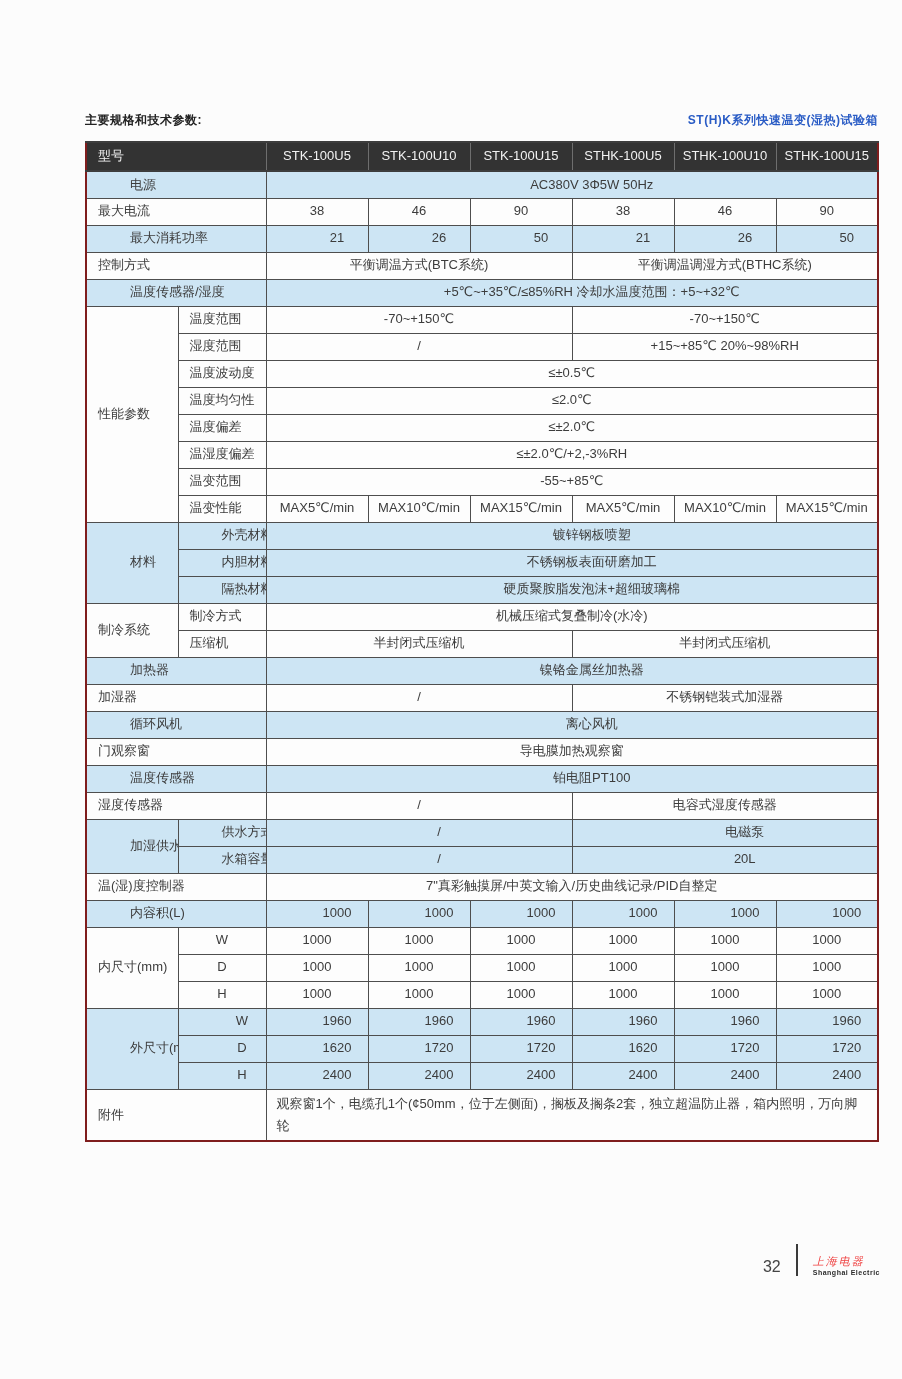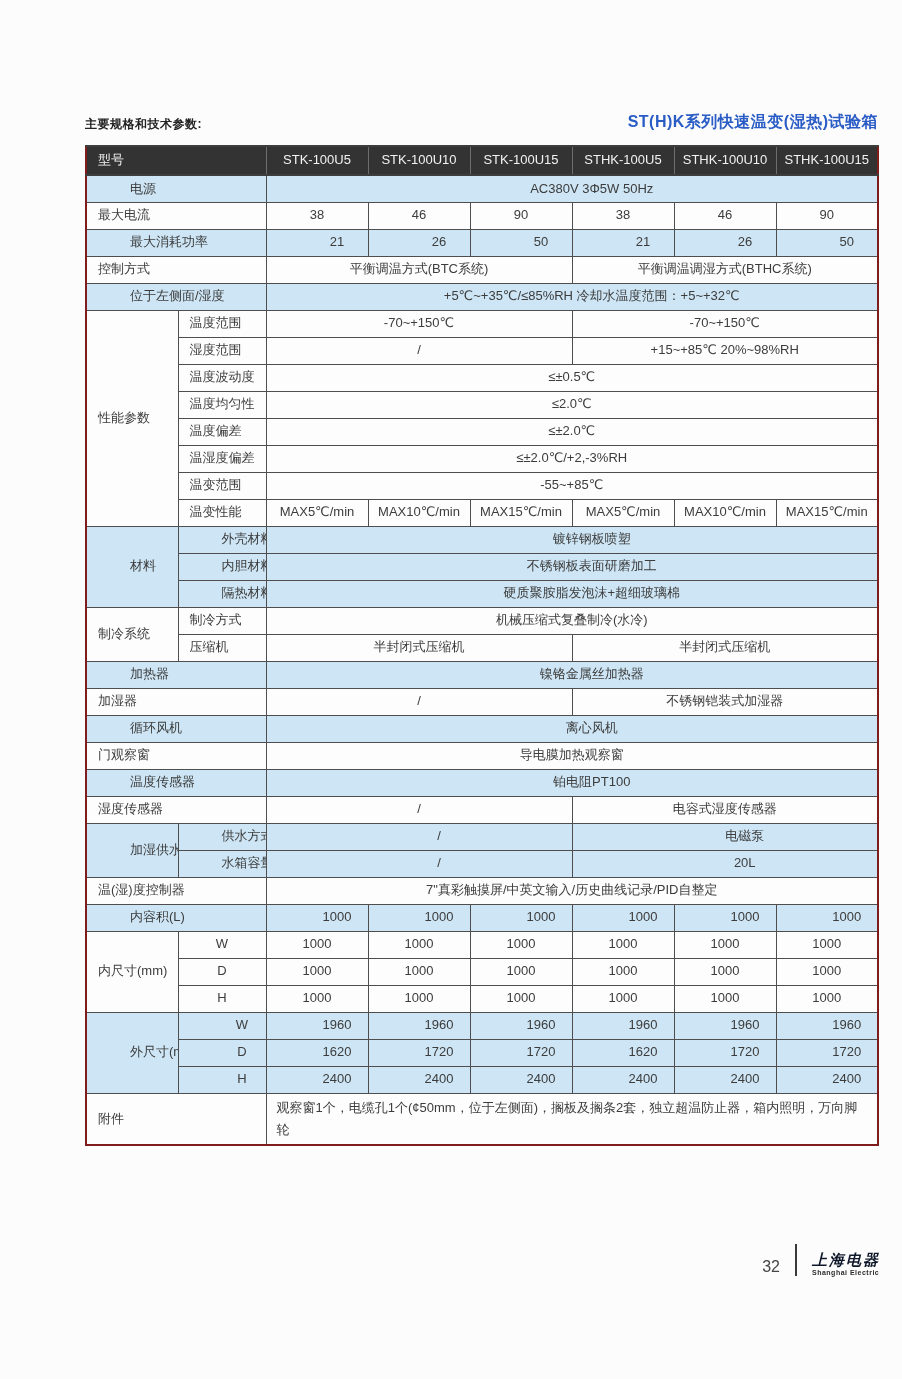--- a/index.html
+++ b/index.html
@@ -8,21 +8,21 @@
     height: 1379px;
     font-family: "Liberation Sans", "DejaVu Sans", sans-serif;
     color: #3c3c3c;
     position: relative;
   }
   .sheet { padding: 112px 24px 0 85px; }
 
   
   .titlebar { width: 793px; display: flex; justify-content: space-between; align-items: flex-end; margin-bottom: 12px; }
   .title-left  { font-size: 12px; font-weight: bold; color: #222; letter-spacing: .5px; }
-  .title-right { font-size: 16px; font-weight: bold; color: #2a5cc5; letter-spacing: .5px; }
+  .title-right { font-size: 12px; font-weight: bold; color: #2a5cc5; letter-spacing: .5px; }
 
   
   table.spec {
     width: 793px;
     border-collapse: collapse;
     table-layout: fixed;
     border: 2px solid #7f1d1d;
     font-size: 13px;
   }
   .spec td, .spec th {
@@ -67,21 +67,21 @@
     position: absolute;
     right: 22px;
     top: 1244px;
     display: flex;
     align-items: flex-end;
     gap: 15px;
   }
   .page-num { font-size: 16px; color: #444; }
   .vbar { width: 2px; height: 32px; background: #3a3a3a; }
   .logo { display: flex; flex-direction: column; align-items: flex-start; line-height: 1; }
-  .logo-cn { font-size: 15px; font-weight: bold; color: #0f172a; letter-spacing: 2px; font-style: italic; }
+  .logo-cn { font-size: 11px; font-weight: normal; color: #ef4444; letter-spacing: 2px; font-style: italic; }
   .logo-en { font-size: 7px; font-weight: bold; color: #2b2b2b; margin-top: 2px; letter-spacing: .5px; }
 </style>
 </head>
 <body>
 
 <div class="sheet">
 
   <div class="titlebar">
     <span class="title-left">主要规格和技术参数:</span>
     <span class="title-right">ST(H)K系列快速温变(湿热)试验箱</span>
@@ -135,21 +135,21 @@
       <td>50</td>
     </tr>
 
     <tr>
       <td colspan="2" class="lbl">控制方式</td>
       <td colspan="3">平衡调温方式(BTC系统)</td>
       <td colspan="3">平衡调温调湿方式(BTHC系统)</td>
     </tr>
 
     <tr class="blue">
-      <td colspan="2" class="lbl">位于左侧面/湿度</td>
+      <td colspan="2" class="lbl">温度传感器/湿度</td>
       <td colspan="6">+5℃~+35℃/≤85%RH  冷却水温度范围：+5~+32℃</td>
     </tr>
 
     <tr>
       <td rowspan="8" class="grp">性能参数</td>
       <td class="sub">温度范围</td>
       <td colspan="3">-70~+150℃</td>
       <td colspan="3">-70~+150℃</td>
     </tr>
     <tr>

